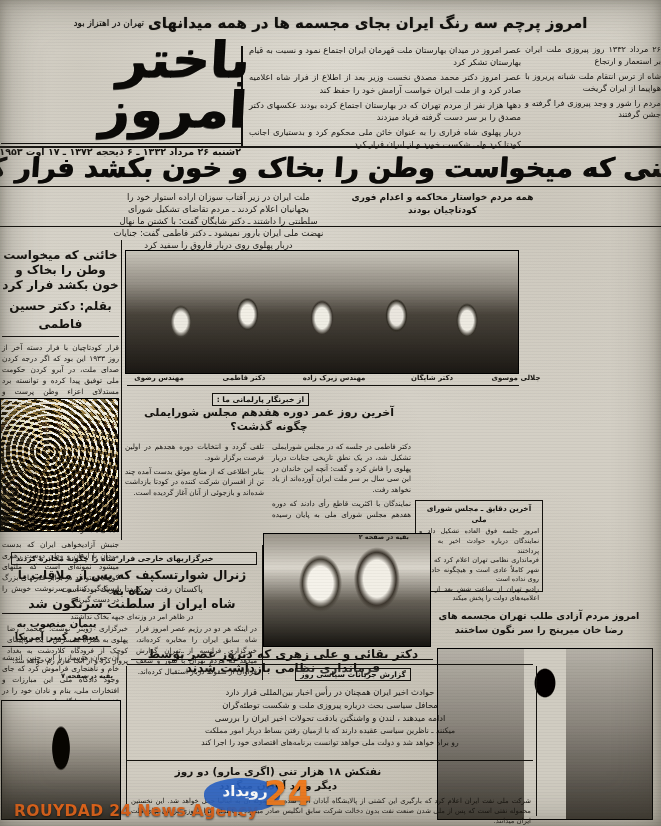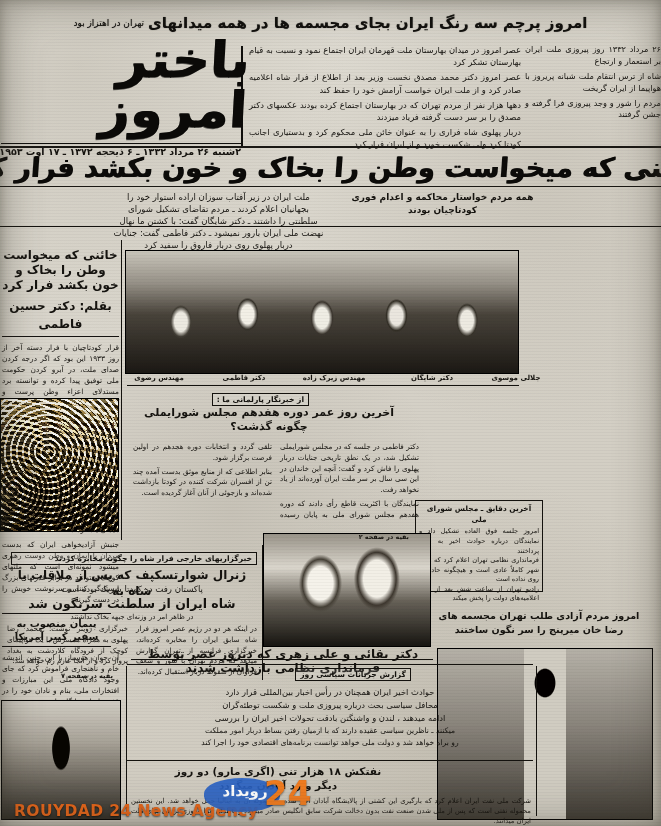--- a/index.html
+++ b/index.html
@@ -164,21 +164,21 @@
     background:
       radial-gradient(ellipse 16px 22px at 50% 20%, #100e0c 0 62%, transparent 68%),
       linear-gradient(90deg,transparent 40%, #cfcbc1 40% 60%, transparent 60%),
       linear-gradient(180deg,#b6b2a9 0%,#8d8880 45%,#4a463f 100%);
   }
 
   
   .boxhead{
     position:absolute;
     border:1px solid #14120e;
-    font-size:7.6px;font-weight:bold;text-align:right;
+    font-size:7.6px;font-weight:bold;text-align:left;
     padding:1px 4px;white-space:nowrap;background:rgba(255,255,255,.12);
   }
   .bighead{
     position:absolute;font-weight:bold;text-align:center;line-height:1.3;
   }
   .body{
     position:absolute;font-size:7.2px;line-height:1.5;text-align:justify;
   }
   .body p{margin:0 0 3px 0;}
 
@@ -270,21 +270,21 @@
   <div class="cap" style="top:374px;right:385px;width:64px;">دکتر فاطمی</div>
   <div class="cap" style="top:374px;right:288px;width:78px;">مهندس زیرک زاده</div>
   <div class="cap" style="top:374px;right:196px;width:66px;">دکتر شایگان</div>
   <div class="cap" style="top:374px;right:112px;width:66px;">جلالی موسوی</div>
 
   <div class="abs hr" style="top:385px;right:142px;width:392px;"></div>
 
   <div class="boxhead" style="top:393px;right:352px;">از خبرنگار پارلمانی ما :</div>
   <div class="bighead" style="top:406px;right:250px;width:284px;font-size:11px;">آخرین روز عمر دوره هفدهم مجلس شورایملی چگونه گذشت؟</div>
 
-  <div class="body" style="top:442px;right:242px;width:286px;column-count:2;column-gap:8px;height:100px;">
+  <div class="body" style="top:442px;right:250px;width:286px;column-count:2;column-gap:8px;height:100px;">
     <p>دکتر فاطمی در جلسه که در مجلس شورایملی تشکیل شد، در یک نطق تاریخی جنایات دربار پهلوی را فاش کرد و گفت: آنچه این خاندان در این سی سال بر سر ملت ایران آورده‌اند از یاد نخواهد رفت.</p>
     <p>نمایندگان با اکثریت قاطع رأی دادند که دوره هفدهم مجلس شورای ملی به پایان رسیده تلقی گردد و انتخابات دوره هجدهم در اولین فرصت برگزار شود.</p>
     <p>بنابر اطلاعی که از منابع موثق بدست آمده چند تن از افسران شرکت کننده در کودتا بازداشت شده‌اند و بازجوئی از آنان آغاز گردیده است.</p>
   </div>
 
   <div class="abs" style="top:500px;right:118px;width:120px;height:84px;border:1px solid #14120e;padding:3px;font-size:6.6px;line-height:1.45;text-align:justify;">
     <div style="font-weight:bold;text-align:center;font-size:7.4px;margin-bottom:2px;">آخرین دقایق ـ مجلس شورای ملی</div>
     <div>امروز جلسه فوق العاده تشکیل داد و نمایندگان درباره حوادث اخیر به بحث پرداختند</div>
     <div>فرمانداری نظامی تهران اعلام کرد که وضع شهر کاملاً عادی است و هیچگونه حادثه‌ای روی نداده است</div>
     <div>رادیو تهران از ساعت شش بعد از ظهر اعلامیه‌های دولت را پخش میکند</div>

